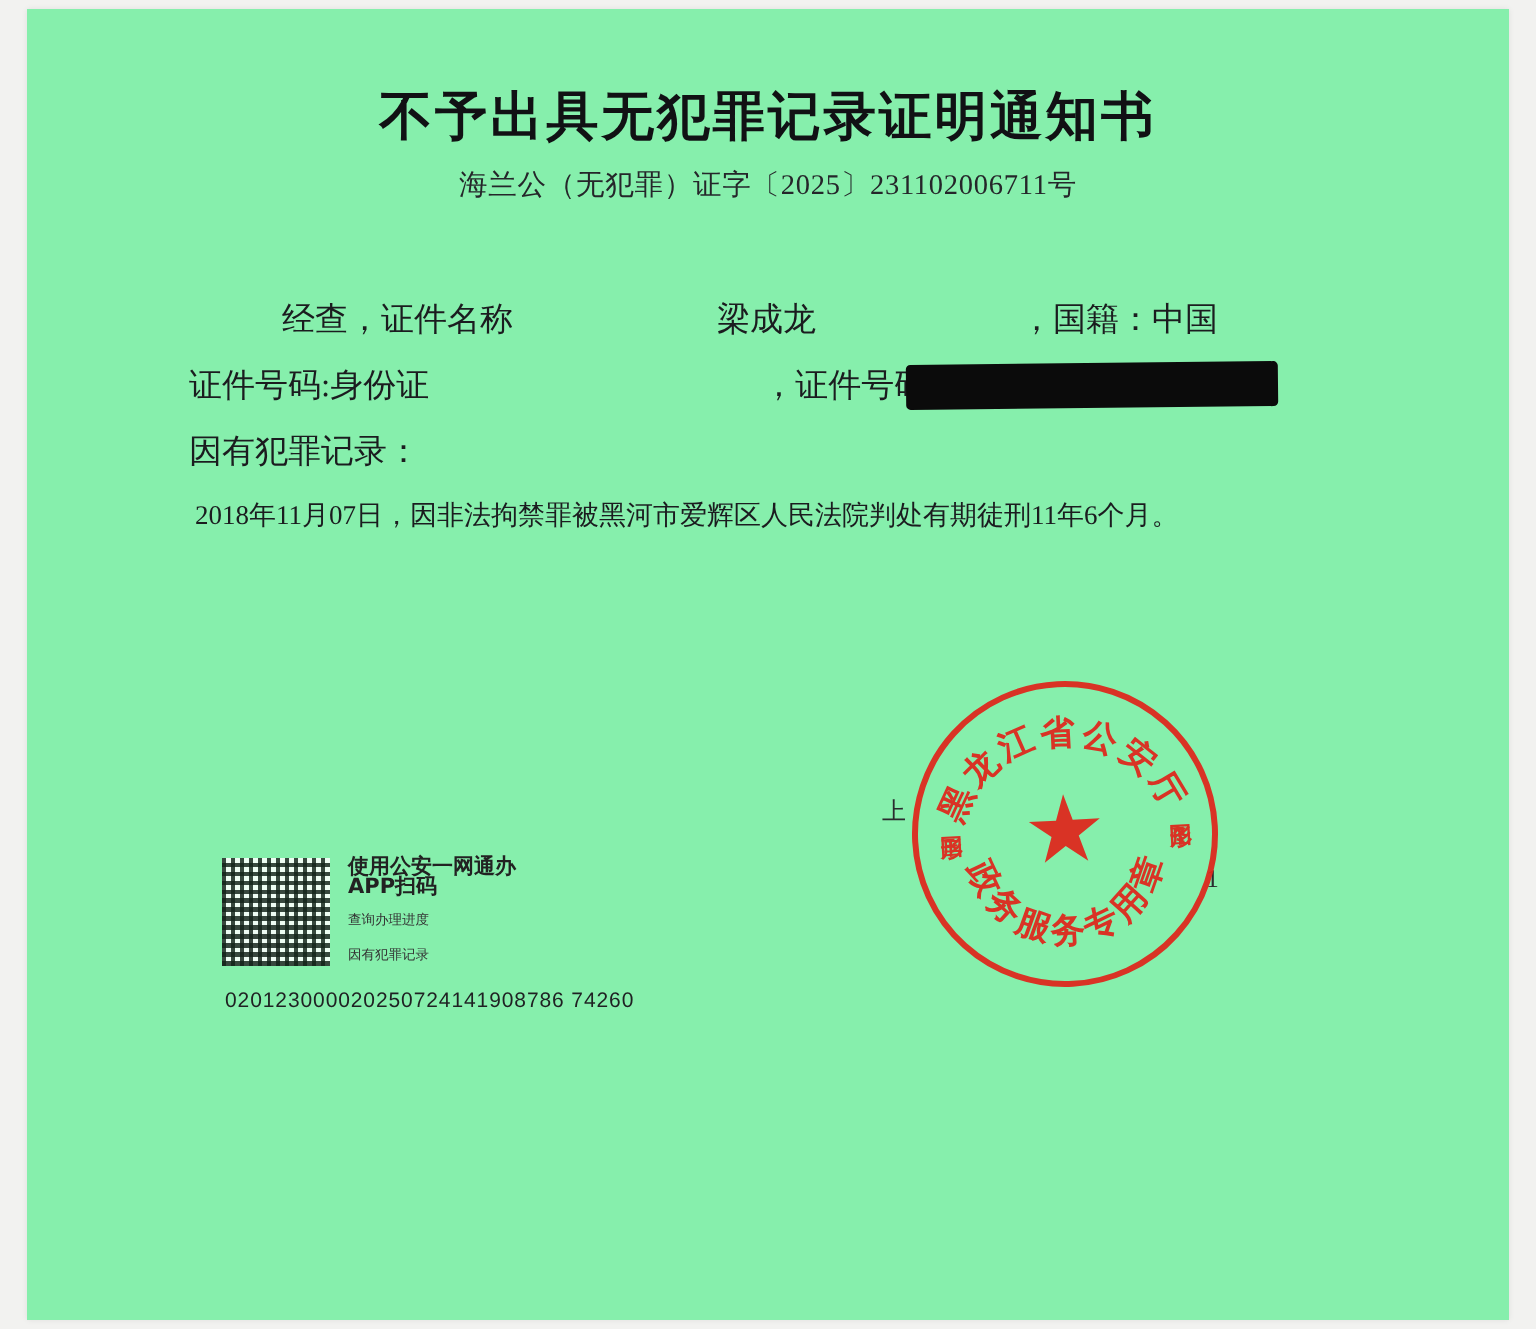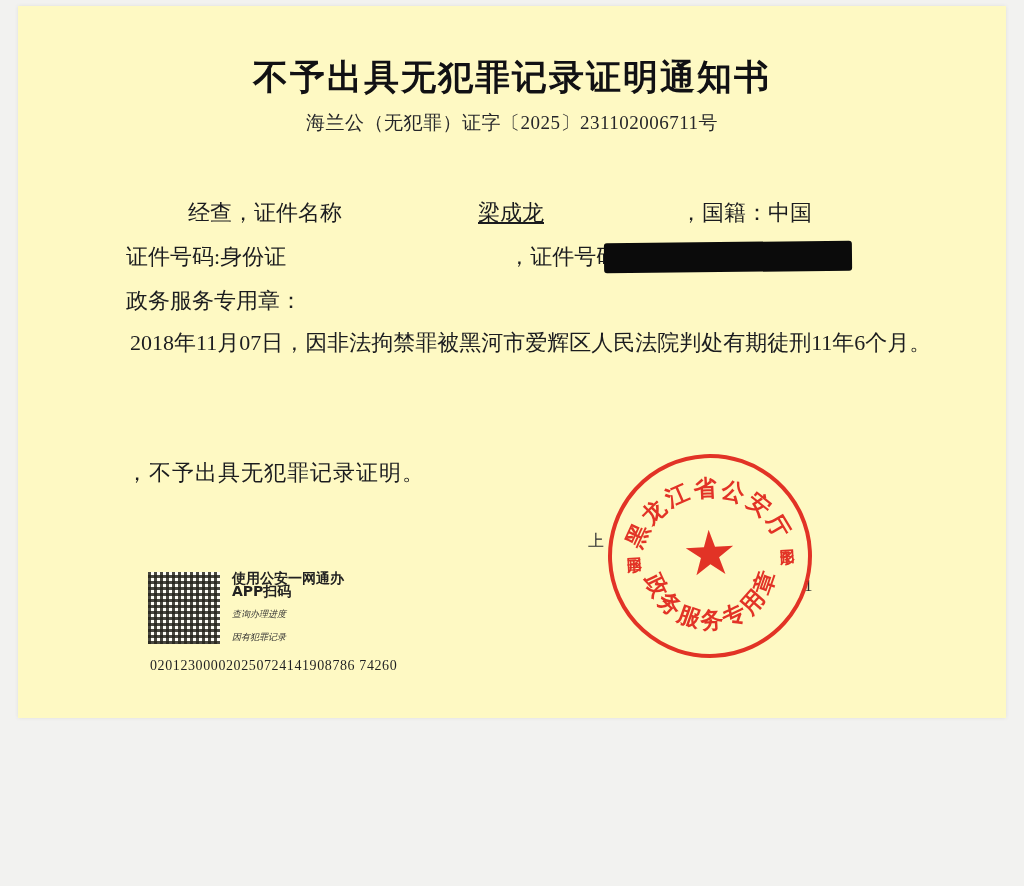--- a/index.html
+++ b/index.html
@@ -23,22 +23,22 @@
     top: 0;
     width: 1024px;
     height: 886px;
     background: #f2f2f0;
   }
   .page-sheet {
     position: absolute;
     left: 18px;
     top: 6px;
     width: 988px;
-    height: 712px;
-    background: #fef9c3;
+    height: 874px;
+    background: #86efac;
     box-shadow: 0 0 4px rgba(0,0,0,0.08);
   }
 
   .doc-title {
     position: absolute;
     left: 0;
     top: 48px;
     width: 100%;
     text-align: center;
     font-family: "DejaVu Sans", "Liberation Sans", sans-serif;
@@ -72,21 +72,20 @@
   .line1 {
     position: relative;
     height: 44px;
     white-space: pre;
   }
   .line1 .indent { display: inline-block; width: 62px; }
   .line1 .name-slot {
     display: inline-block;
     min-width: 170px;
     text-align: center;
-    text-decoration: underline;
   }
   .line1 .gap { display: inline-block; width: 84px; }
 
   .line2 { position: relative; height: 44px; white-space: pre; }
   .line2 .id-gap { display: inline-block; width: 222px; }
 
   .redaction {
     position: absolute;
     left: 586px;
     top: 236px;
@@ -94,21 +93,21 @@
     height: 30px;
     background: #0b0b0b;
     border-radius: 3px;
     transform: rotate(-0.6deg);
   }
 
   .line3 { height: 42px; }
 
   .record-para {
     margin-top: 2px;
-    font-size: 22px;
+    font-size: 18px;
     line-height: 38px;
     text-indent: 0;
     padding-left: 4px;
   }
 
   .conclusion {
     position: absolute;
     left: 108px;
     top: 452px;
     font-size: 22px;
@@ -205,54 +204,53 @@
     background-blend-mode: multiply;
     float: left;
     opacity: 0.85;
   }
   .qr-texts {
     margin-left: 84px;
     font-family: "DejaVu Sans", "Liberation Sans", sans-serif;
     color: #222;
   }
   .qr-l1 { font-size: 14px; line-height: 13px; font-weight: bold; }
-  .qr-l2 { font-size: 9px; line-height: 13px; margin-top: 10px; color: #333; font-style: italic; }
+  .qr-l2 { font-size: 9px; line-height: 13px; margin-top: 10px; color: #333; }
   .serial {
     position: absolute;
     left: 132px;
     top: 652px;
-    font-family: Liberation Serif, serif;
+    font-family: Liberation Sans, sans-serif;
     font-size: 14px;
     letter-spacing: 0.6px;
     color: #1f2022;
   }
 </style>
 </head>
 <body>
 
 <div class="page-frame">
   <div class="page-sheet">
 
     <div class="doc-title">不予出具无犯罪记录证明通知书</div>
     <div class="doc-number">海兰公（无犯罪）证字〔2025〕231102006711号</div>
 
     <div class="body-block">
 
       <div class="line1"><span class="indent"></span><span>经查，证件名称</span><span class="gap"></span><span class="name-slot">梁成龙</span><span class="gap"></span><span>，国籍：</span><span>中国</span></div>
 
       <div class="line2"><span>证件号码:</span><span>身份证</span><span class="id-gap"></span><span>，证件号码:</span><span>23</span></div>
 
-      <div class="line3">政务服务专用章：</div>
+      <div class="line3">因有犯罪记录：</div>
 
       <div class="record-para">2018年11月07日，因非法拘禁罪被黑河市爱辉区人民法院判处有期徒刑11年6个月。</div>
     </div>
 
     <div class="redaction"></div>
 
-    <div class="conclusion">，不予出具无犯罪记录证明。</div>
 
     <div class="seal-overlay-text">上</div>
     <div class="page-num">1</div>
 
     <div class="seal">
       <svg class="seal-arc-top" viewBox="0 0 196 196">
         <defs>
           <path id="arcTop" d="M 26,110 A 72,72 0 0 1 170,110"></path>
           <path id="arcBottom" d="M 32,104 A 66,66 0 0 0 164,104"></path>
         </defs>

